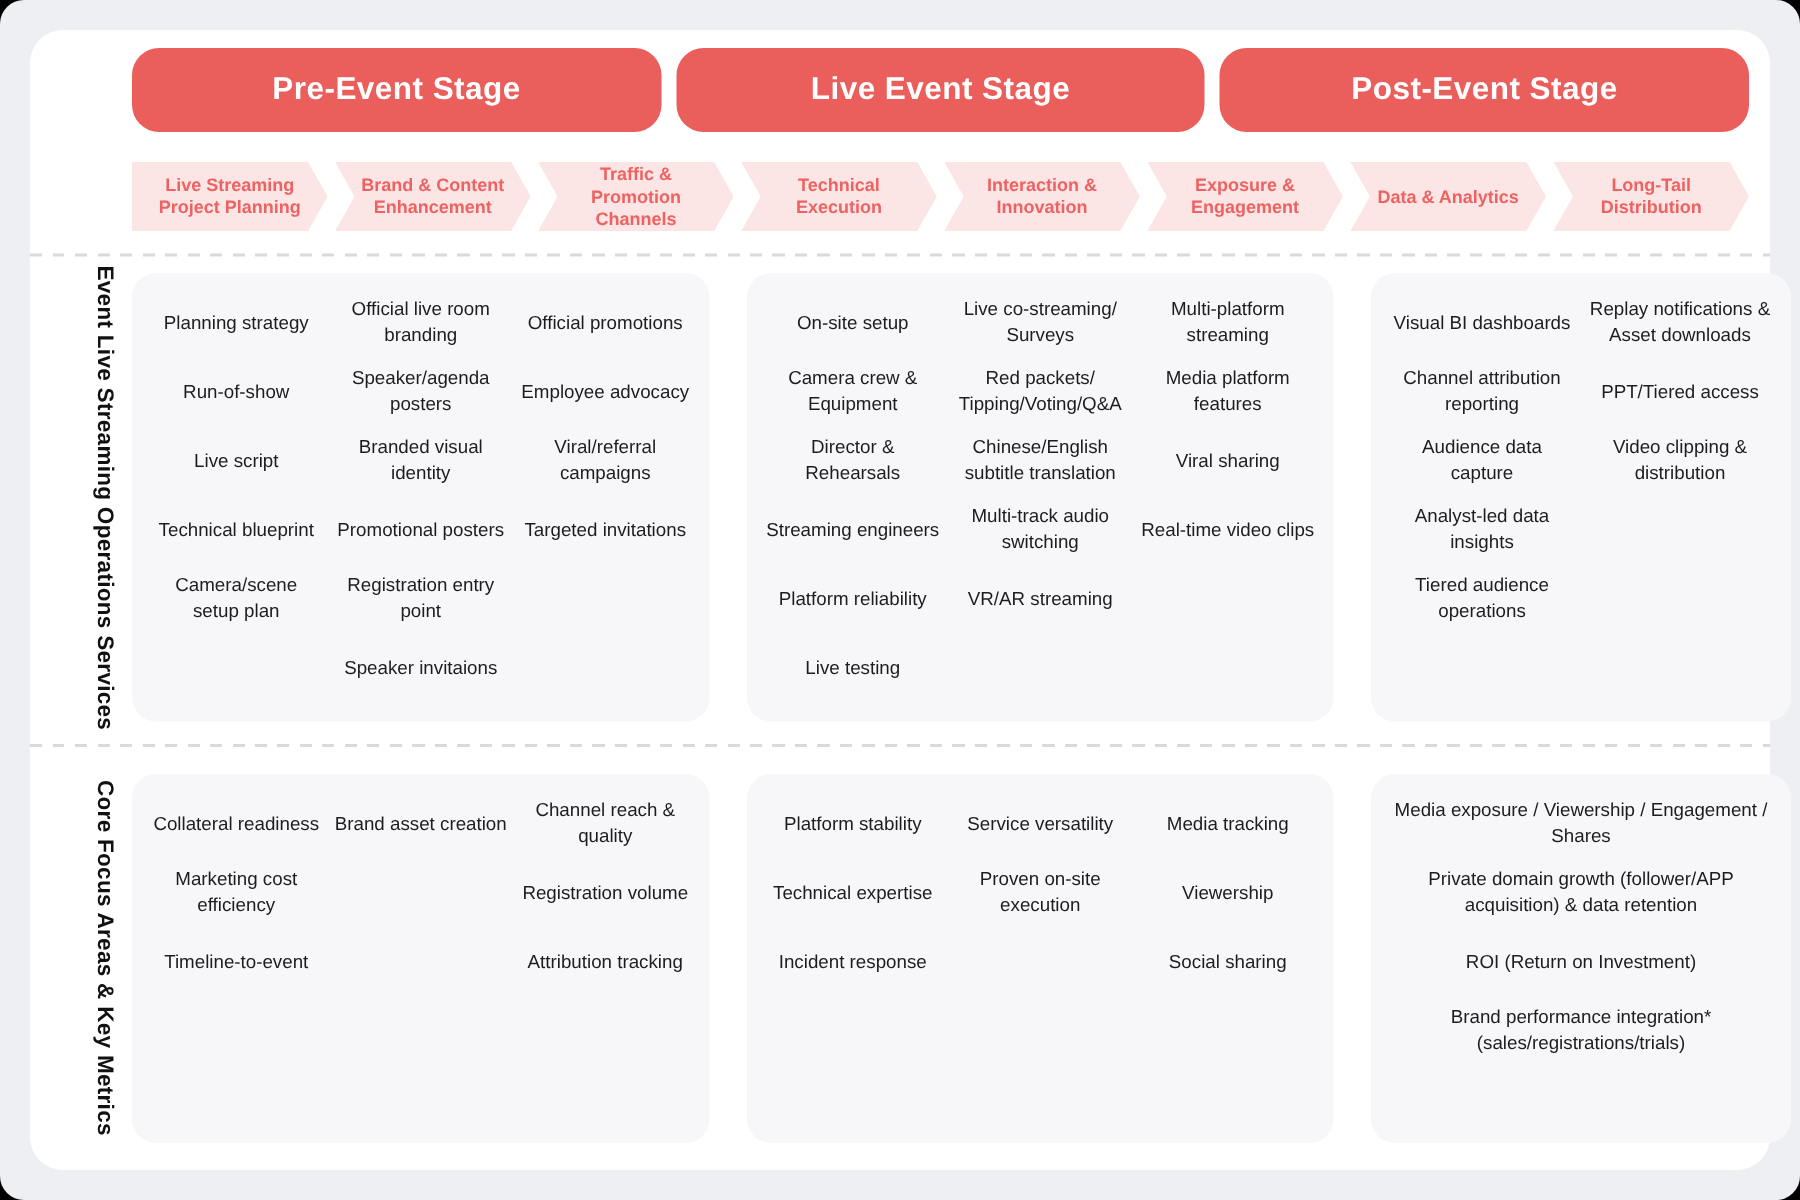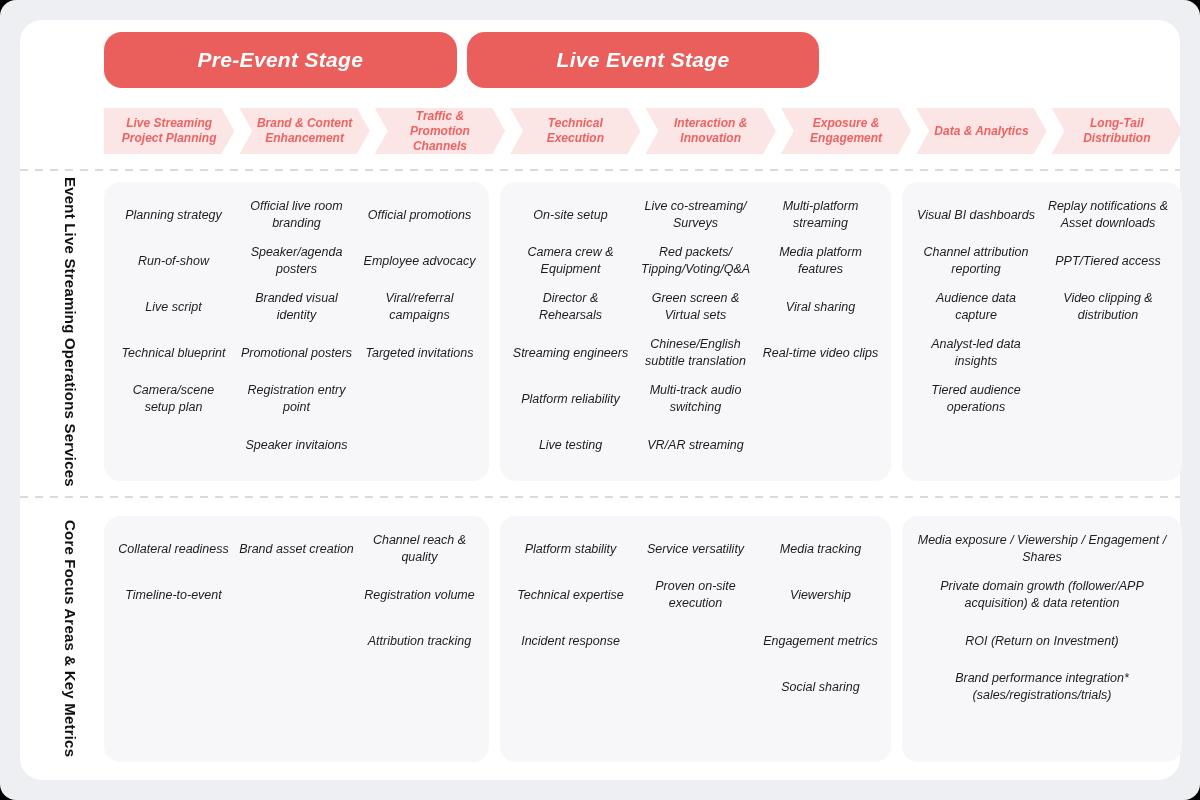--- a/index.html
+++ b/index.html
@@ -2,42 +2,42 @@
 <html><head>
 <meta charset="utf-8">
 <style>
   * { margin:0; padding:0; box-sizing:border-box; }
   html,body { width:1200px; height:800px; }
   body { background:#000; font-family:"Liberation Sans", sans-serif; position:relative; overflow:hidden; }
   .screen { position:absolute; inset:0; background:#edeff3; border-radius:16px; overflow:hidden; }
   .canvas { position:absolute; left:20px; top:20px; width:1160px; height:760px;
             background:#ffffff; border-radius:22px; }
 
-  .main { position:absolute; left:84px; top:0; width:1078px;font-style:italic; }
+  .main { position:absolute; left:68px; top:0; width:1078px; }
 
   
   .stage-row { display:grid; grid-template-columns:repeat(3,1fr); gap:10px; margin-top:12px; height:56px; }
   .stage-pill { background:#ea5e5b; border-radius:18px; color:#fff; font-weight:bold;
                 font-size:21px; letter-spacing:.3px; display:flex; align-items:center; justify-content:center; }
 
   
   .phase-row { display:flex; gap:5px; margin-top:20px; height:46px; }
   .phase { flex:1; background:#fbe5e5; color:#ee6262; font-weight:bold; font-size:12px; line-height:1.25;
            display:flex; align-items:center; justify-content:center; text-align:center; padding:0 16px;
            clip-path:polygon(0 0, calc(100% - 13px) 0, 100% 50%, calc(100% - 13px) 100%, 0 100%, 13px 50%); }
   .phase:first-child { clip-path:polygon(0 0, calc(100% - 13px) 0, 100% 50%, calc(100% - 13px) 100%, 0 100%); }
 
   
   .divider { position:absolute; left:0; width:1160px; height:2px;
              background:repeating-linear-gradient(90deg,#dadada 0 8px,transparent 8px 15px); }
   .divider-1 { top:149px; }
   .divider-2 { top:476px; }
 
   
-  .cards-row { display:grid; grid-template-columns:385px 391px 280px; gap:11px; }
+  .cards-row { display:grid; grid-template-columns:385px 391px 280px; gap:25px; }
   .row-1 { margin-top:28px; height:299px; }
   .row-2 { margin-top:35px; height:246px; }
   .card { background:#f7f7f9; border-radius:16px; padding:10px 8px; overflow:hidden; }
   .cols-3 { display:grid; grid-template-columns:repeat(3,1fr); }
   .cols-2 { display:grid; grid-template-columns:repeat(2,1fr); }
   .cols-1 { display:grid; grid-template-columns:1fr; }
   .col { display:flex; flex-direction:column; align-content:flex-start; }
   .item { min-height:46px; display:flex; align-items:center; justify-content:center;
           text-align:center; font-size:12.5px; line-height:1.35; color:#1d1d1f; padding:2px 4px; }
 
@@ -58,20 +58,21 @@
     <div class="side-label side-label-2">Core Focus Areas &amp; Key Metrics</div>
 
     <div class="divider divider-1"></div>
     <div class="divider divider-2"></div>
 
     <div class="main">
 
       <div class="stage-row">
         <div class="stage-pill">Pre-Event Stage</div>
         <div class="stage-pill">Live Event Stage</div>
+        <div class="stage-pill">Post-Event Stage</div>
       </div>
 
       <div class="phase-row">
         <div class="phase">Live Streaming Project Planning</div>
         <div class="phase">Brand &amp; Content Enhancement</div>
         <div class="phase">Traffic &amp; Promotion Channels</div>
         <div class="phase">Technical Execution</div>
         <div class="phase">Interaction &amp; Innovation</div>
         <div class="phase">Exposure &amp; Engagement</div>
         <div class="phase">Data &amp; Analytics</div>
@@ -107,21 +108,20 @@
               <div class="item">On-site setup</div>
               <div class="item">Camera crew &amp; Equipment</div>
               <div class="item">Director &amp; Rehearsals</div>
               <div class="item">Streaming engineers</div>
               <div class="item">Platform reliability</div>
               <div class="item">Live testing</div>
             </div>
           <div class="col">
               <div class="item">Live co-streaming/ Surveys</div>
               <div class="item">Red packets/ Tipping/Voting/Q&amp;A</div>
-              <div class="item">Green screen &amp; Virtual sets</div>
               <div class="item">Chinese/English subtitle translation</div>
               <div class="item">Multi-track audio switching</div>
               <div class="item">VR/AR streaming</div>
             </div>
           <div class="col">
               <div class="item">Multi-platform streaming</div>
               <div class="item">Media platform features</div>
               <div class="item">Viral sharing</div>
               <div class="item">Real-time video clips</div>
             </div>
@@ -139,20 +139,21 @@
               <div class="item">PPT/Tiered access</div>
               <div class="item">Video clipping &amp; distribution</div>
             </div>
         </div>
       </div>
 
       <div class="cards-row row-2">
         <div class="card cols-3">
           <div class="col">
               <div class="item">Collateral readiness</div>
+              <div class="item">Marketing cost efficiency</div>
               <div class="item">Timeline-to-event</div>
             </div>
           <div class="col">
               <div class="item">Brand asset creation</div>
             </div>
           <div class="col">
               <div class="item">Channel reach &amp; quality</div>
               <div class="item">Registration volume</div>
               <div class="item">Attribution tracking</div>
             </div>
@@ -163,21 +164,20 @@
               <div class="item">Technical expertise</div>
               <div class="item">Incident response</div>
             </div>
           <div class="col">
               <div class="item">Service versatility</div>
               <div class="item">Proven on-site execution</div>
             </div>
           <div class="col">
               <div class="item">Media tracking</div>
               <div class="item">Viewership</div>
-              <div class="item">Engagement metrics</div>
               <div class="item">Social sharing</div>
             </div>
         </div>
         <div class="card cols-1">
           <div class="col">
               <div class="item">Media exposure / Viewership / Engagement / Shares</div>
               <div class="item">Private domain growth (follower/APP acquisition) &amp; data retention</div>
               <div class="item">ROI (Return on Investment)</div>
               <div class="item">Brand performance integration* (sales/registrations/trials)</div>
             </div>

